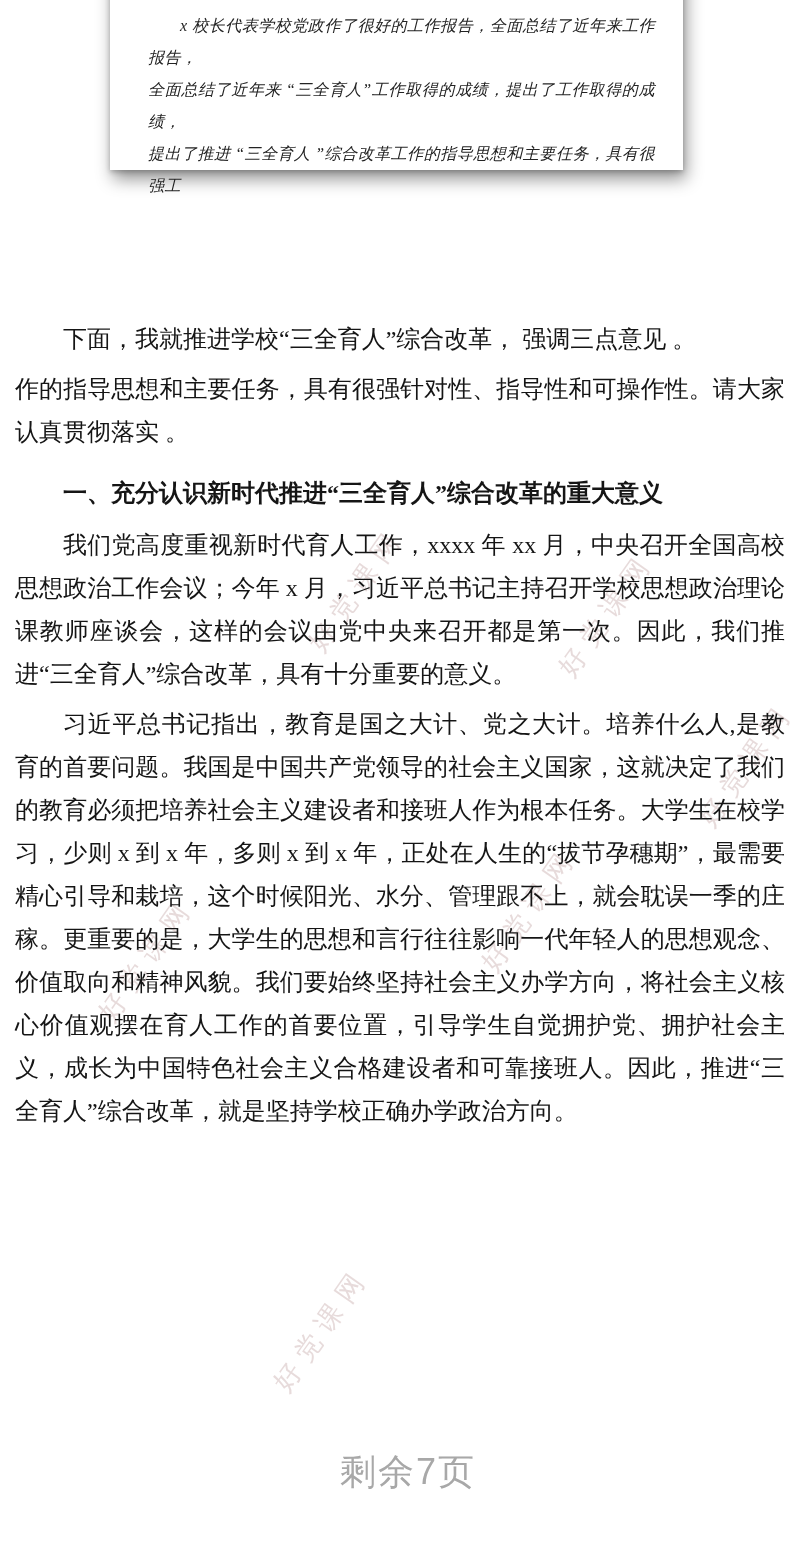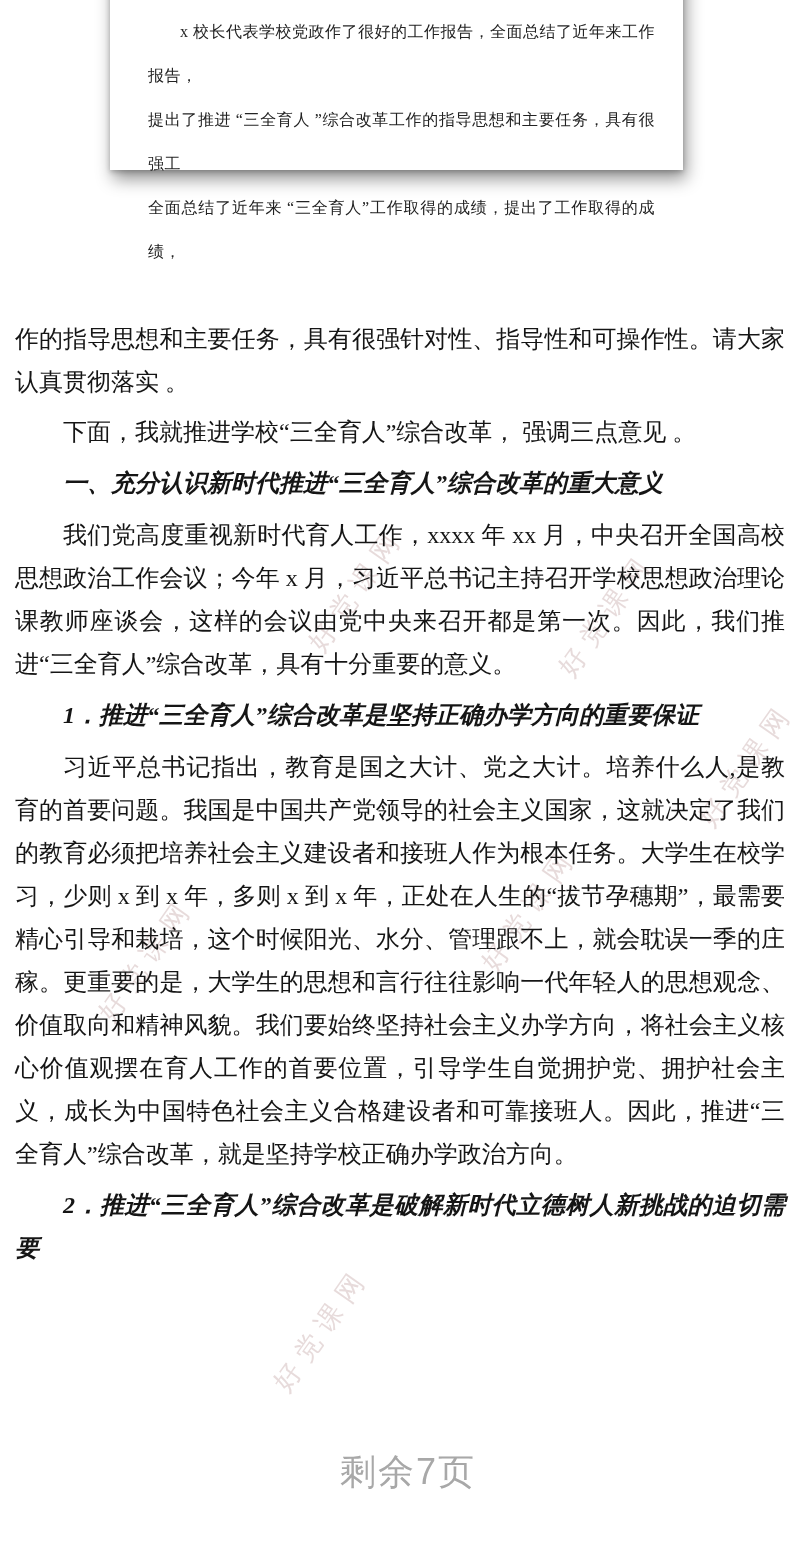--- a/index.html
+++ b/index.html
@@ -23,25 +23,26 @@
     height: 212px;
     background: #ffffff;
     box-shadow: 3px 9px 16px rgba(0,0,0,0.42), 0 2px 5px rgba(0,0,0,0.22);
     box-sizing: border-box;
     padding: 52px 28px 0 38px;
     z-index: 3;
   }
   .card-text p {
     margin: 0;
     font-size: 16px;
-    line-height: 44px;
+    line-height: 32px;
     color: #232323;
     text-align: justify;
     text-justify: inter-ideograph;
     letter-spacing: 0.5px;
+    font-style: italic;
   }
   .card-text p:first-child { text-indent: 2em; }
 
   
   .watermark-layer {
     position: absolute;
     inset: 0;
     z-index: 1;
     pointer-events: none;
   }
@@ -66,21 +67,21 @@
   }
   .para {
     margin: 0 0 7px 0;
     font-size: 24px;
     line-height: 43px;
     color: #151515;
     text-align: justify;
     text-justify: inter-ideograph;
   }
   .para.indent { text-indent: 2em; }
-  .para.heading { font-weight: bold; margin-top: 8px; margin-bottom: 9px; font-style: italic; }
+  .para.heading { font-weight: bold; margin-top: 18px; margin-bottom: 9px; }
 
   
   .footer {
     position: absolute;
     top: 1448px;
     left: 8px;
     width: 800px;
     display: flex;
     justify-content: center;
     gap: 42px;
@@ -99,30 +100,28 @@
     <span class="wm" style="left: 565px; top: 655px; color: rgba(197, 170, 170, 0.42);">好党课网</span>
     <span class="wm" style="left: 105px; top: 1000px; color: rgba(197, 170, 170, 0.42);">好党课网</span>
     <span class="wm" style="left: 488px; top: 950px; color: rgba(197, 170, 170, 0.42);">好党课网</span>
     <span class="wm" style="left: 280px; top: 1370px; color: rgba(197, 170, 170, 0.42);">好党课网</span>
     <span class="wm" style="left: 705px; top: 805px; color: rgba(197, 170, 170, 0.42);">好党课网</span>
   </div>
 
 <div class="page-card">
   <div class="card-text" id="card-lines">
       <p>x 校长代表学校党政作了很好的工作报告，全面总结了近年来工作报告，</p>
+      <p>全面总结了近年来 “三全育人”工作取得的成绩，提出了工作取得的成绩，</p>
       <p>提出了推进 “三全育人 ”综合改革工作的指导思想和主要任务，具有很强工</p>
-      <p>全面总结了近年来 “三全育人”工作取得的成绩，提出了工作取得的成绩，</p>
     </div>
 </div>
 
 <div class="content" id="doc-content">
+    <p class="para body indent">下面，我就推进学校“三全育人”综合改革， 强调三点意见 。</p>
     <p class="para body">作的指导思想和主要任务，具有很强针对性、指导性和可操作性。请大家认真贯彻落实 。</p>
-    <p class="para body indent">下面，我就推进学校“三全育人”综合改革， 强调三点意见 。</p>
     <p class="para heading indent">一、充分认识新时代推进“三全育人”综合改革的重大意义</p>
     <p class="para body indent">我们党高度重视新时代育人工作，xxxx 年 xx 月，中央召开全国高校思想政治工作会议；今年 x 月，习近平总书记主持召开学校思想政治理论课教师座谈会，这样的会议由党中央来召开都是第一次。因此，我们推进“三全育人”综合改革，具有十分重要的意义。</p>
-    <p class="para heading indent">1．推进“三全育人”综合改革是坚持正确办学方向的重要保证</p>
     <p class="para body indent">习近平总书记指出，教育是国之大计、党之大计。培养什么人,是教育的首要问题。我国是中国共产党领导的社会主义国家，这就决定了我们的教育必须把培养社会主义建设者和接班人作为根本任务。大学生在校学习，少则 x 到 x 年，多则 x 到 x 年，正处在人生的“拔节孕穗期”，最需要精心引导和栽培，这个时候阳光、水分、管理跟不上，就会耽误一季的庄稼。更重要的是，大学生的思想和言行往往影响一代年轻人的思想观念、价值取向和精神风貌。我们要始终坚持社会主义办学方向，将社会主义核心价值观摆在育人工作的首要位置，引导学生自觉拥护党、拥护社会主义，成长为中国特色社会主义合格建设者和可靠接班人。因此，推进“三全育人”综合改革，就是坚持学校正确办学政治方向。</p>
-    <p class="para heading indent">2．推进“三全育人”综合改革是破解新时代立德树人新挑战的迫切需要</p>
   </div>
 
 <div class="footer">
   <span>剩余7页</span>
 </div>
 
 </body></html>

